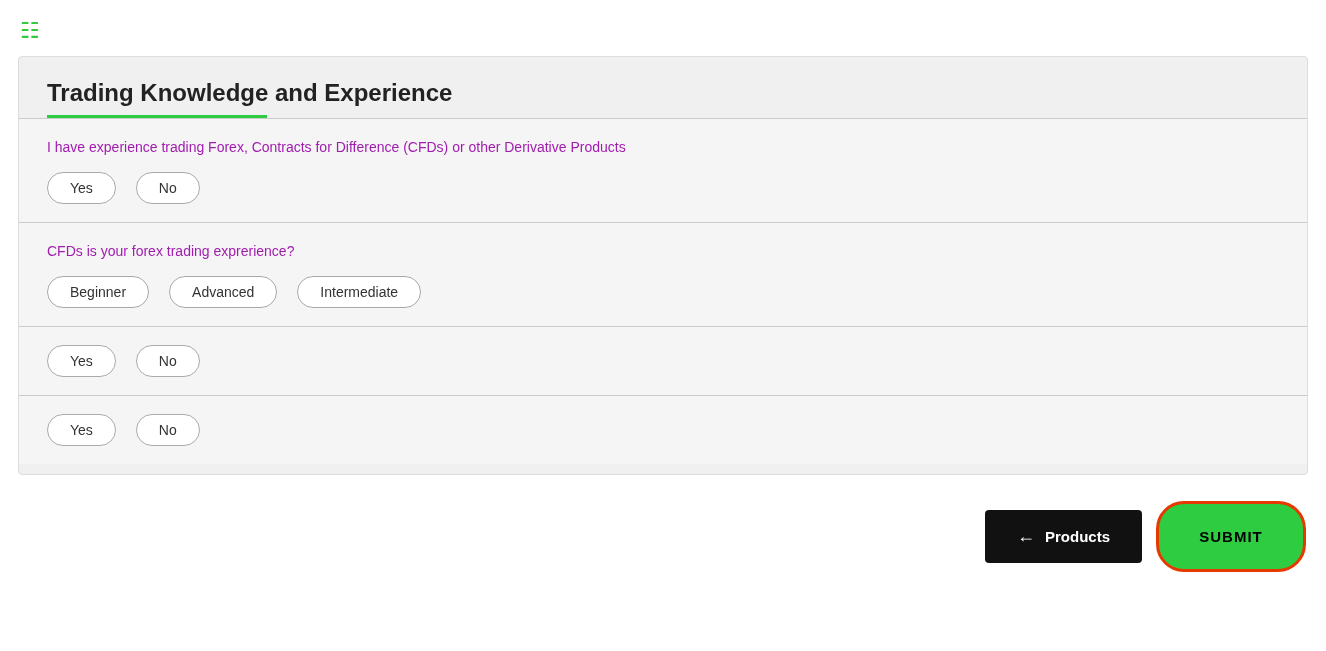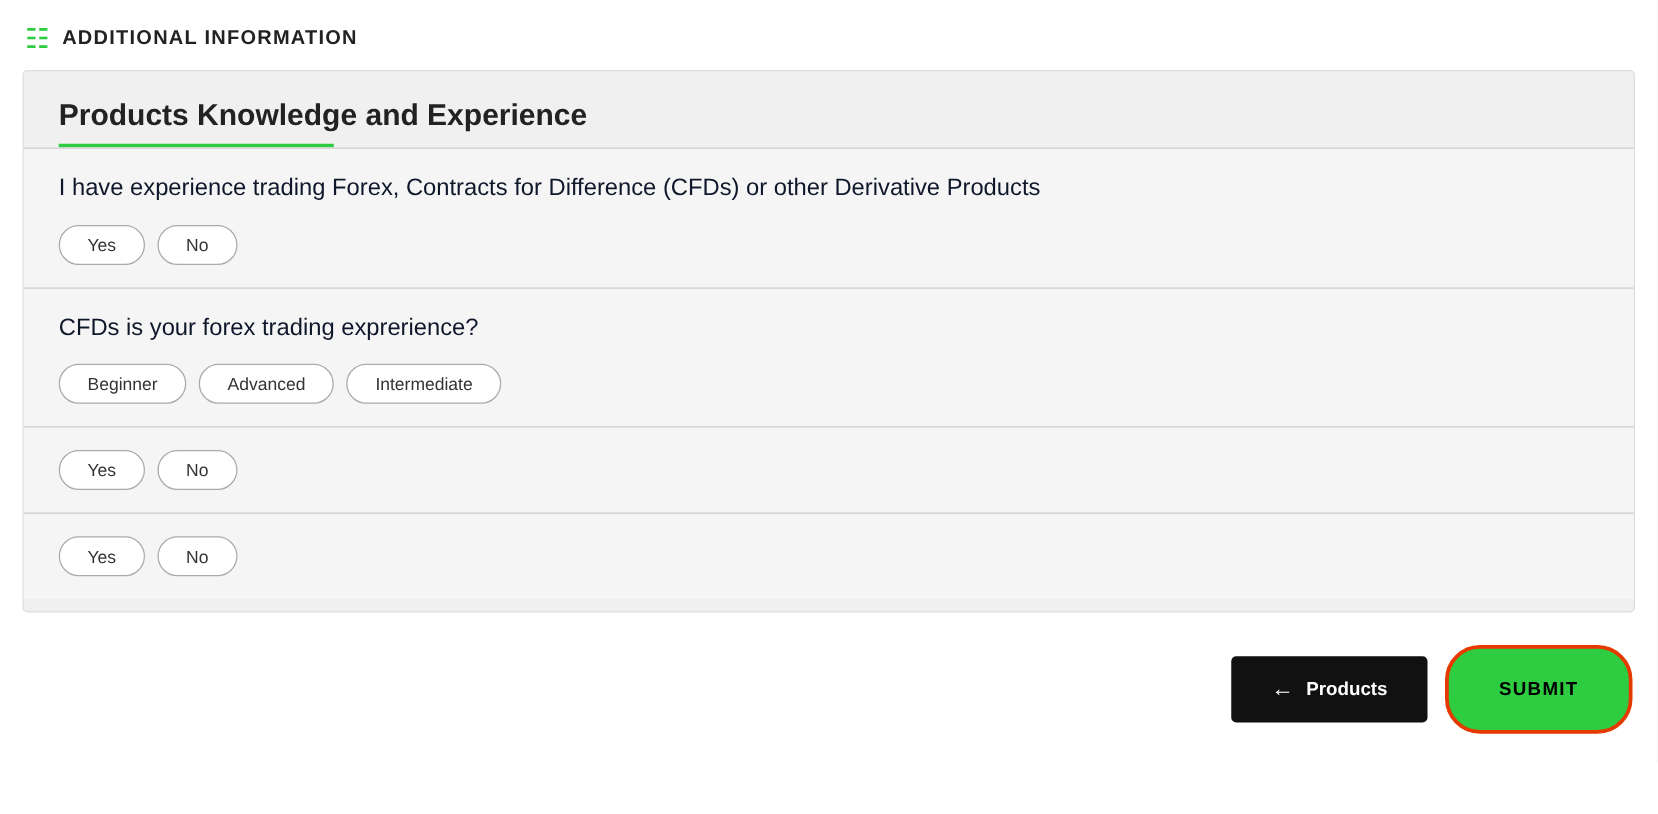--- a/index.html
+++ b/index.html
@@ -56,29 +56,29 @@
       margin-bottom: 0;
     }
 
     .question-block {
       border-top: 1px solid #ccc;
       padding: 18px 28px;
       background: #f5f5f5;
     }
 
     .question-text {
-      color: #0f172a;
-      font-size: 19px;
+      color: #a21caf;
+      font-size: 14px;
       margin-bottom: 14px;
       line-height: 1.5;
     }
 
     .options-row {
       display: flex;
-      gap: 10px;
+      gap: 20px;
       flex-wrap: wrap;
     }
 
     .option-btn {
       border: 1.5px solid #aaa;
       border-radius: 20px;
       background: #fff;
       padding: 7px 22px;
       font-size: 14px;
       color: #333;
@@ -126,26 +126,25 @@
       cursor: pointer;
       min-width: 150px;
       letter-spacing: 1px;
     }
   </style>
 </head>
 <body>
 
 <div class="page-header">
   <span class="header-icon">☷</span>
-  <span class="header-title">ADDITIONAL INFORMATION</span>
 </div>
 
 <div class="main-content">
   <div class="section-title-area">
-    <div class="section-title">Products Knowledge and Experience</div>
+    <div class="section-title">Trading Knowledge and Experience</div>
     <div class="green-underline"></div>
   </div>
 
   <div class="question-block">
     <div class="question-text">I have experience trading Forex, Contracts for Difference (CFDs) or other Derivative Products</div>
     <div class="options-row">
       <button class="option-btn">Yes</button>
       <button class="option-btn">No</button>
     </div>
   </div>

